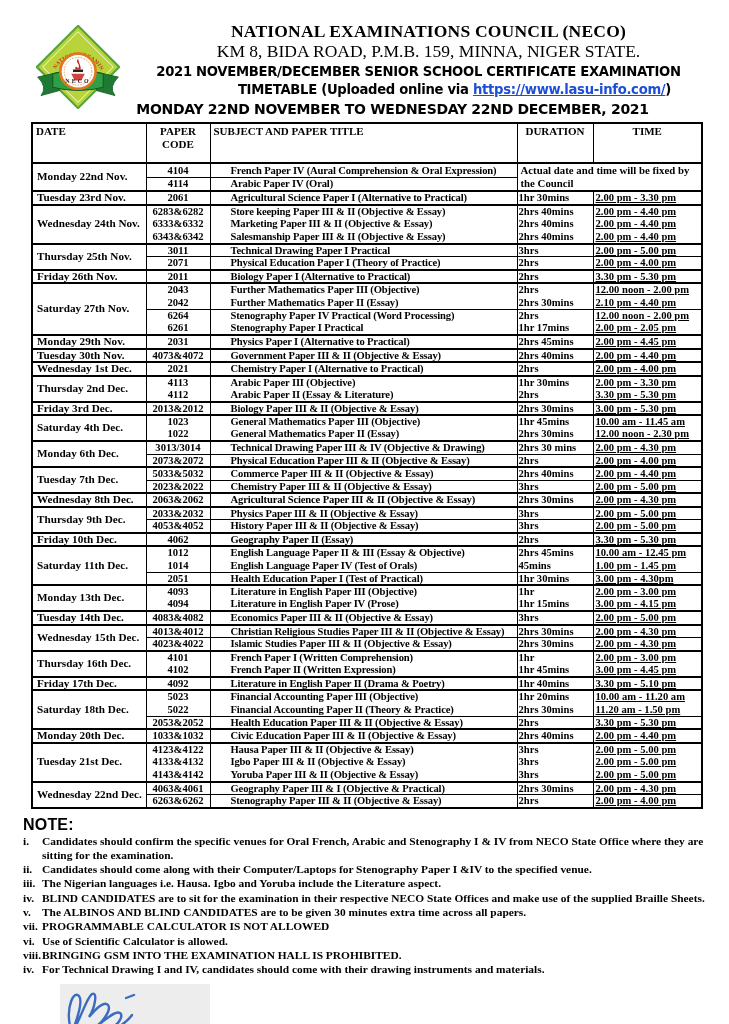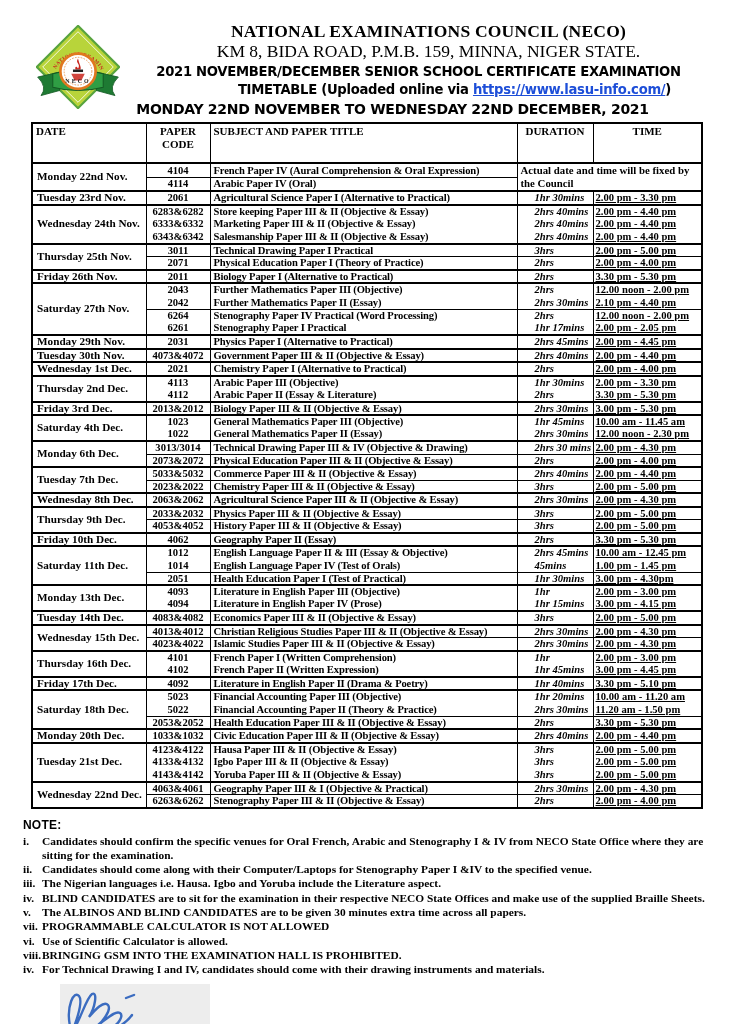--- a/index.html
+++ b/index.html
@@ -28,33 +28,33 @@
   table.timetable { border-collapse:collapse; table-layout:fixed;
     width:670px; margin:3px 0 0 31px; border:2px solid #000; }
   .timetable th, .timetable td { border:1.5px solid #000; }
   .timetable th { font-weight:bold; font-size:11px; line-height:12.5px;
     vertical-align:top; padding:1px 3px; height:40px; text-align:left; }
   .timetable th.c { text-align:center; }
   .timetable td { font-weight:bold; font-size:10.6px; line-height:11.5px;
     height:13px; padding:0 2px; white-space:nowrap; overflow:hidden; }
   td.date-cell { font-size:11.2px; vertical-align:middle; padding-left:4px; white-space:nowrap; }
   td.code-cell { text-align:center; }
-  td.subj-cell { letter-spacing:-0.15px; padding-left:3px; }
-  td.dur-cell  { padding-left:17px;font-style:italic; }
+  td.subj-cell { letter-spacing:-0.15px; padding-left:20px; }
+  td.dur-cell  { padding-left:1px; }
   td.time-cell { text-align:left;text-decoration:underline; }
   td.sched-note-cell { vertical-align:middle; white-space:normal; line-height:13px;
     font-size:10.8px; padding-left:3px; }
   .timetable td.gs, .timetable th.gs { border-top:2px solid #000; }
   .timetable td.nt { border-top:none; }
   .timetable td.nb { border-bottom:none; }
 
   
   .note-sec { margin:7px 0 0 23px; width:682px; }
   .note-h { font-family:"Liberation Sans","DejaVu Sans",sans-serif;
-    font-weight:bold; font-size:12px; line-height:18px; letter-spacing:.2px; }
+    font-weight:bold; font-size:16px; line-height:18px; letter-spacing:.2px; }
   .note-item { display:flex; font-weight:bold; font-size:11.4px; line-height:14.3px; }
   .note-num { flex:0 0 19px; }
   .note-text { flex:1 1 auto; }
 
   
   .footer { margin:8px 0 0 60px; }
   .sig-box { position:relative; width:150px; height:58px; background:#ededed; }
   .sig-box svg { position:absolute; left:0; top:0; }
 </style>
 </head>

